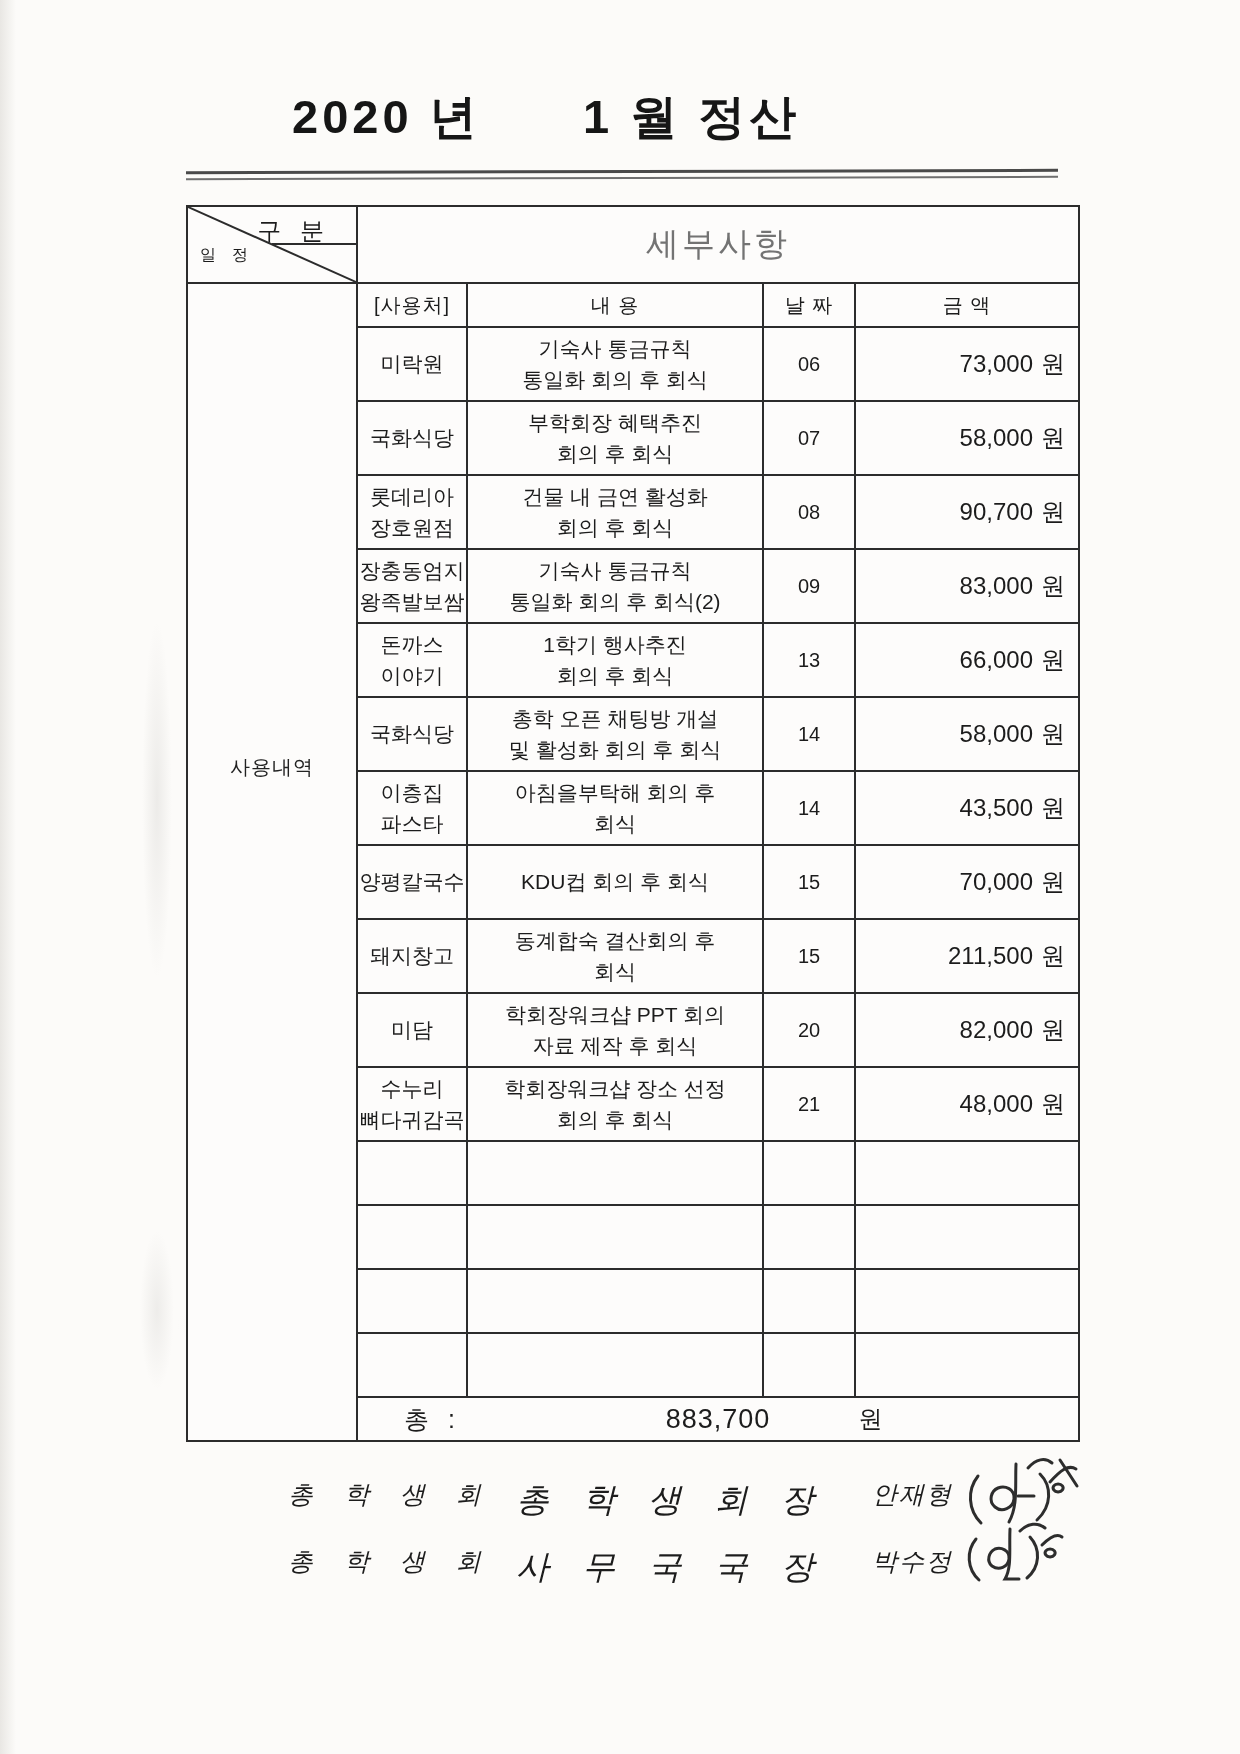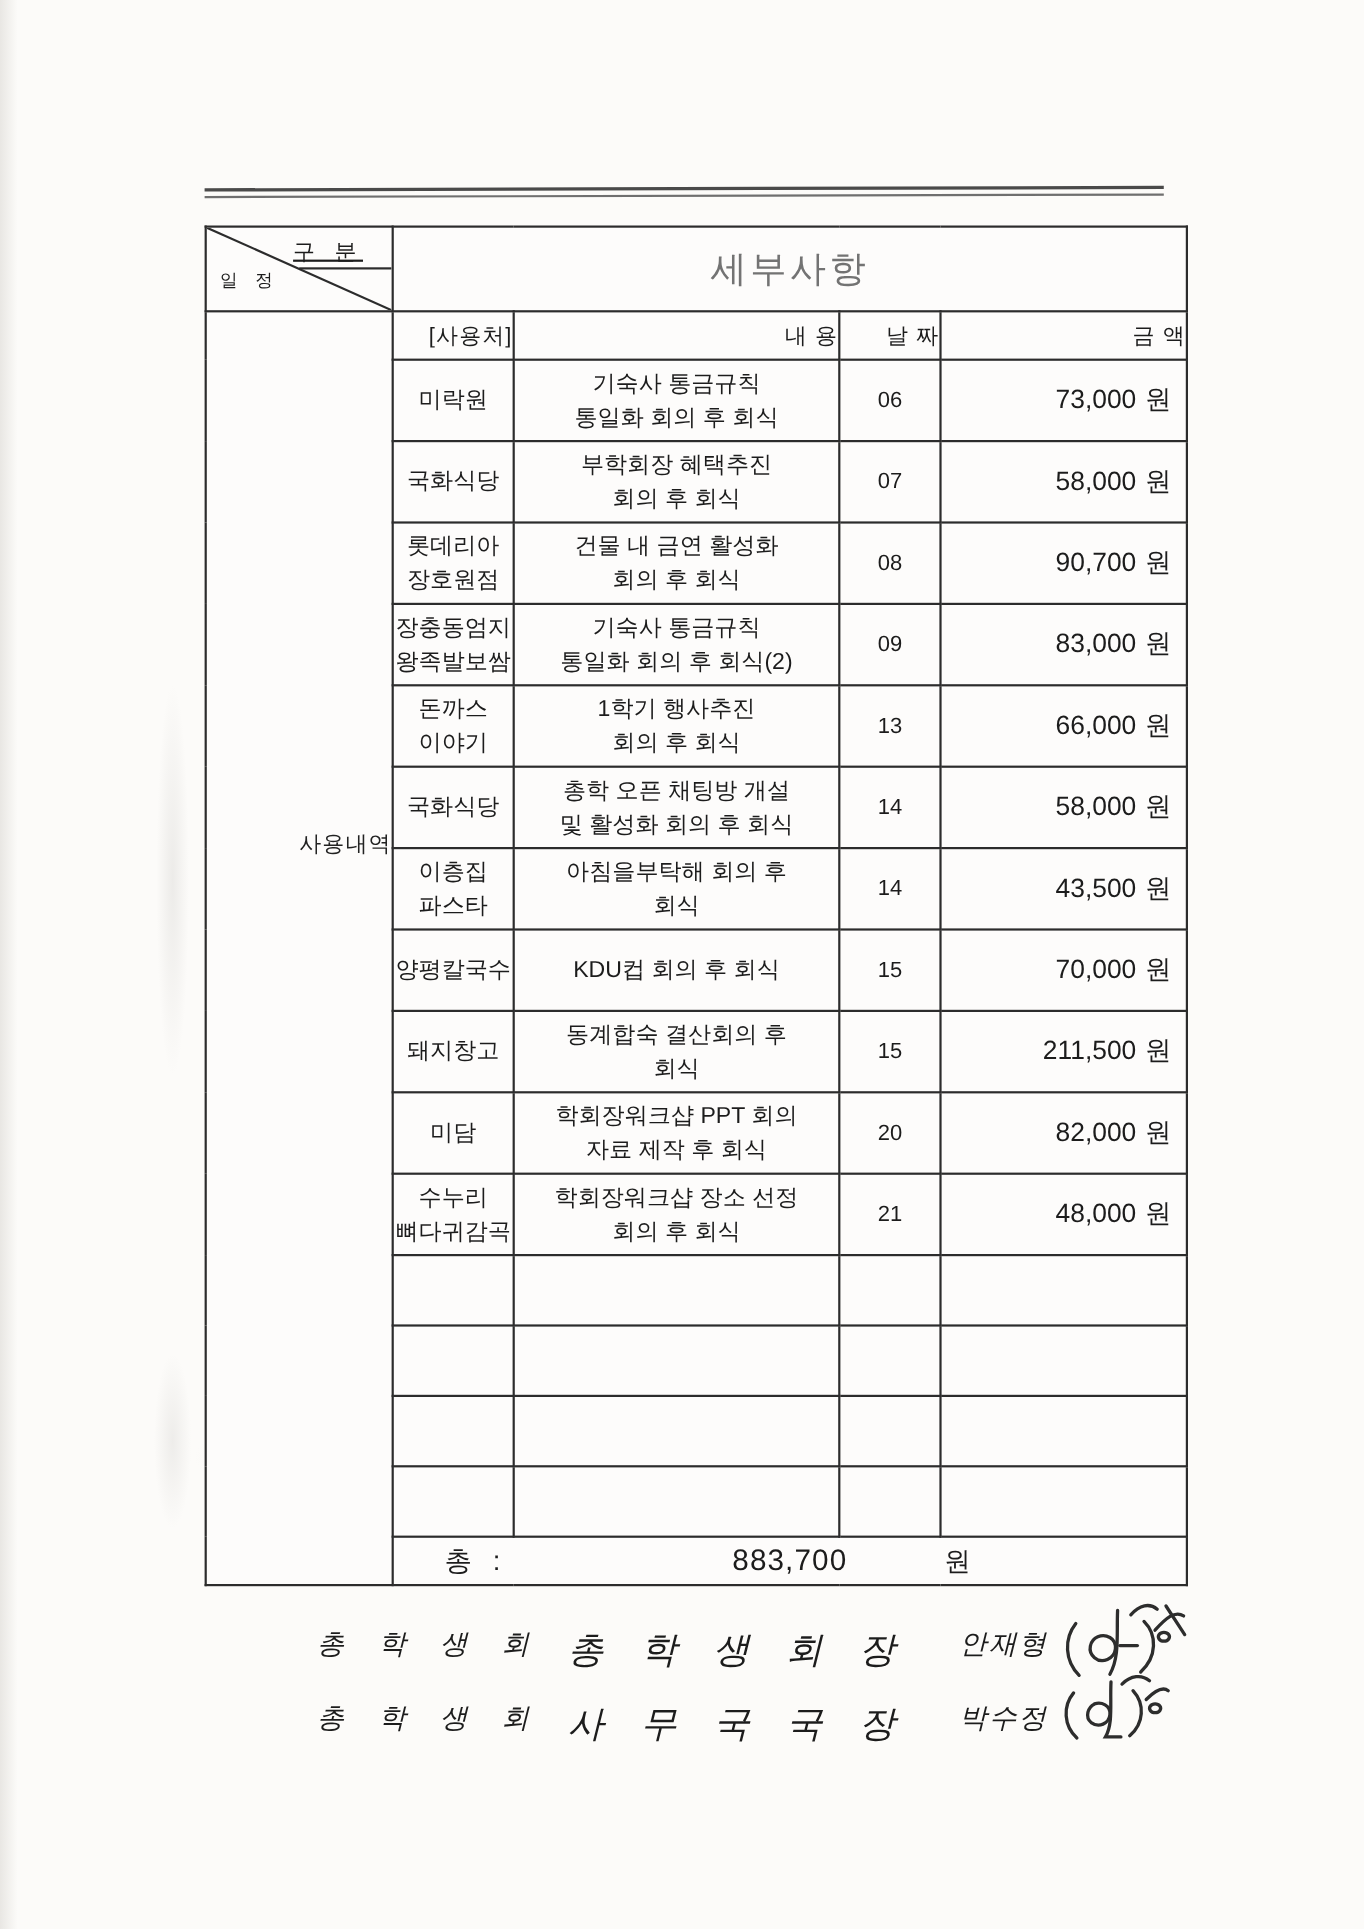--- a/index.html
+++ b/index.html
@@ -37,30 +37,30 @@
   table.report{
     position:absolute;left:186px;top:205px;width:892px;
     border-collapse:collapse;table-layout:fixed;
     background:#fdfcfb;
   }
   table.report td{border:2px solid #2c2c2c;padding:0;}
 
   
   .corner-cell{height:75px;position:relative;overflow:hidden;}
   .corner-cell svg{position:absolute;left:0;top:0;width:100%;height:100%;}
-  .corner-top{position:absolute;top:8px;right:26px;font-size:20px;letter-spacing:6px;text-decoration:underline;}
+  .corner-top{position:absolute;top:8px;right:26px;font-size:24px;letter-spacing:6px;}
   .corner-midline{position:absolute;top:36px;left:84px;right:0;border-top:2px solid #2c2c2c;}
   .corner-bottom{position:absolute;left:12px;bottom:16px;font-size:16px;letter-spacing:6px;font-family:Liberation Serif, serif;}
 
   .details-header{
     text-align:center;font-size:33px;letter-spacing:3px;color:#737373;
     height:75px;vertical-align:middle;
   }
 
-  .subheader td{height:42px;text-align:right;font-size:20px;
+  .subheader td{height:42px;text-align:center;font-size:20px;
     letter-spacing:1px;vertical-align:middle;}
 
   .usage-label{
     vertical-align:middle;text-align:center;
     font-size:31px;letter-spacing:6px;color:#222;
     padding-bottom:190px !important;
     margin-top:25px;
   }
 
   tr.data-row td{height:72px;text-align:center;vertical-align:middle;
@@ -93,20 +93,21 @@
 </head>
 <body>
 
 <div class="page">
 
   <div class="edge-shade"></div>
   <div class="smudge-a"></div>
   <div class="smudge-b"></div>
   <div class="smudge-c"></div>
 
+  <div class="report-title">2020 년      1 월 정산</div>
   <div class="title-rule"></div>
 
   <table class="report">
     <colgroup>
       <col style="width:170px">
         <col style="width:110px">
         <col style="width:296px">
       <col style="width:92px">
         <col style="width:224px">
     </colgroup>

